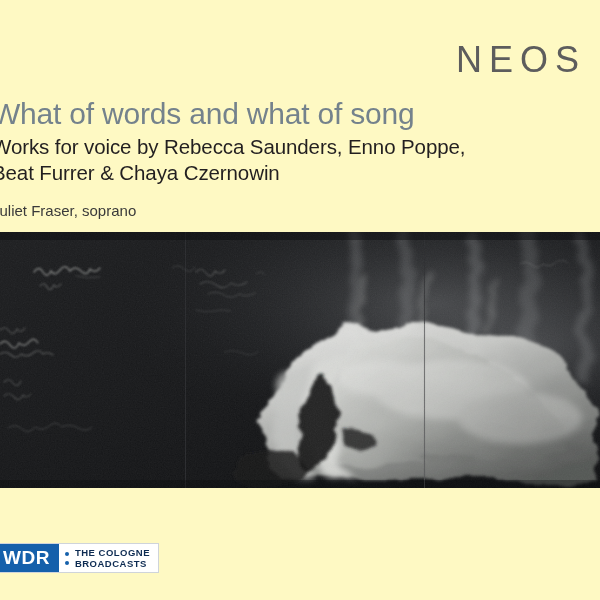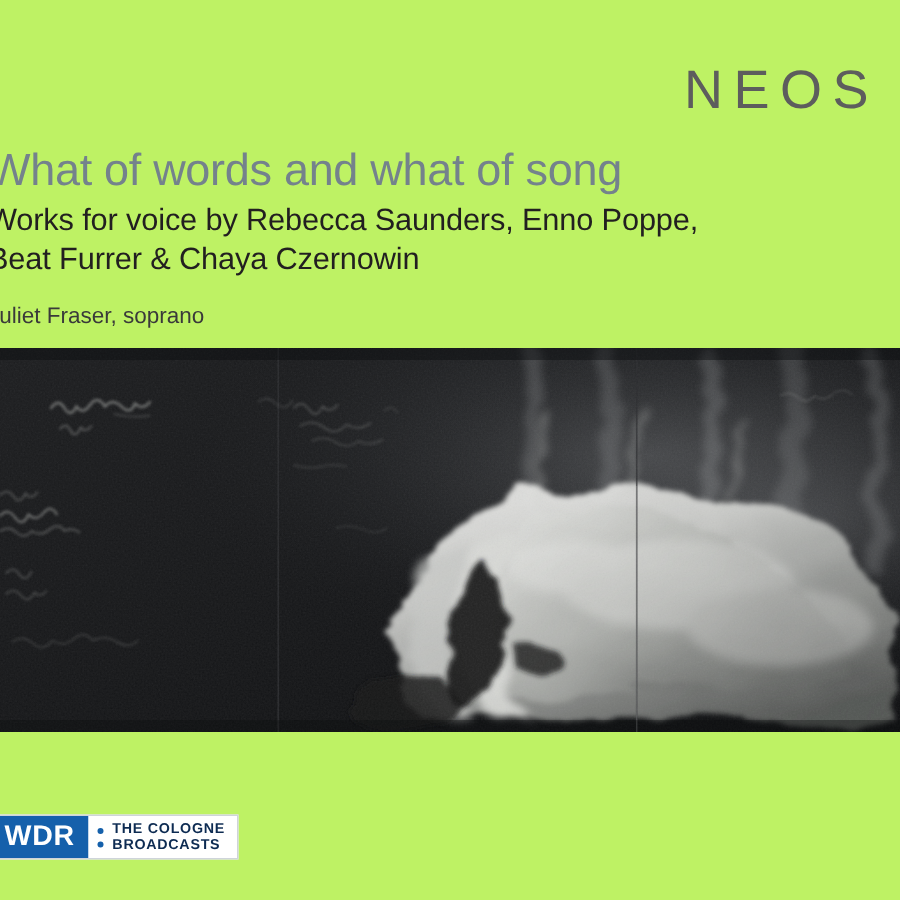--- a/index.html
+++ b/index.html
@@ -9,21 +9,21 @@
   }
   body {
     font-family: "Liberation Sans", sans-serif;
     -webkit-font-smoothing: antialiased;
   }
 
   #cover {
     position: relative;
     width: 600px;
     height: 600px;
-    background: #bef264;
+    background: #fef9c3;
     overflow: hidden;
   }
 
   
   .neos-logo {
     position: absolute;
     top: 42px;
     right: 14px;
     font-size: 36px;
     line-height: 1;

